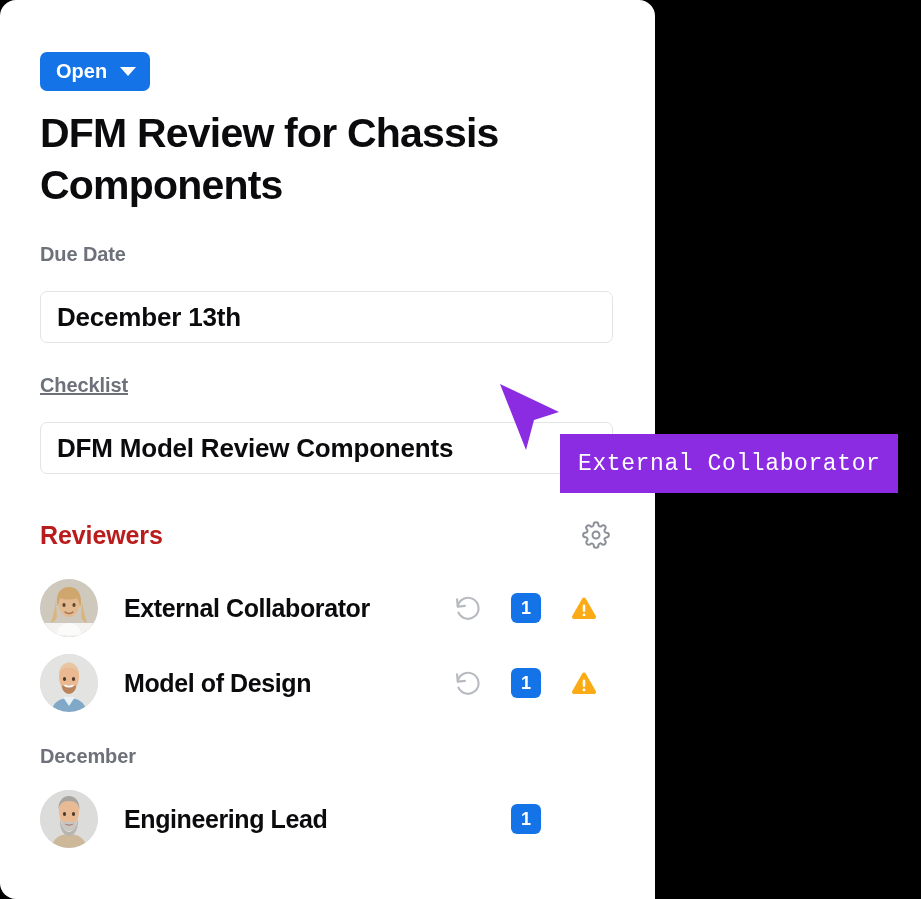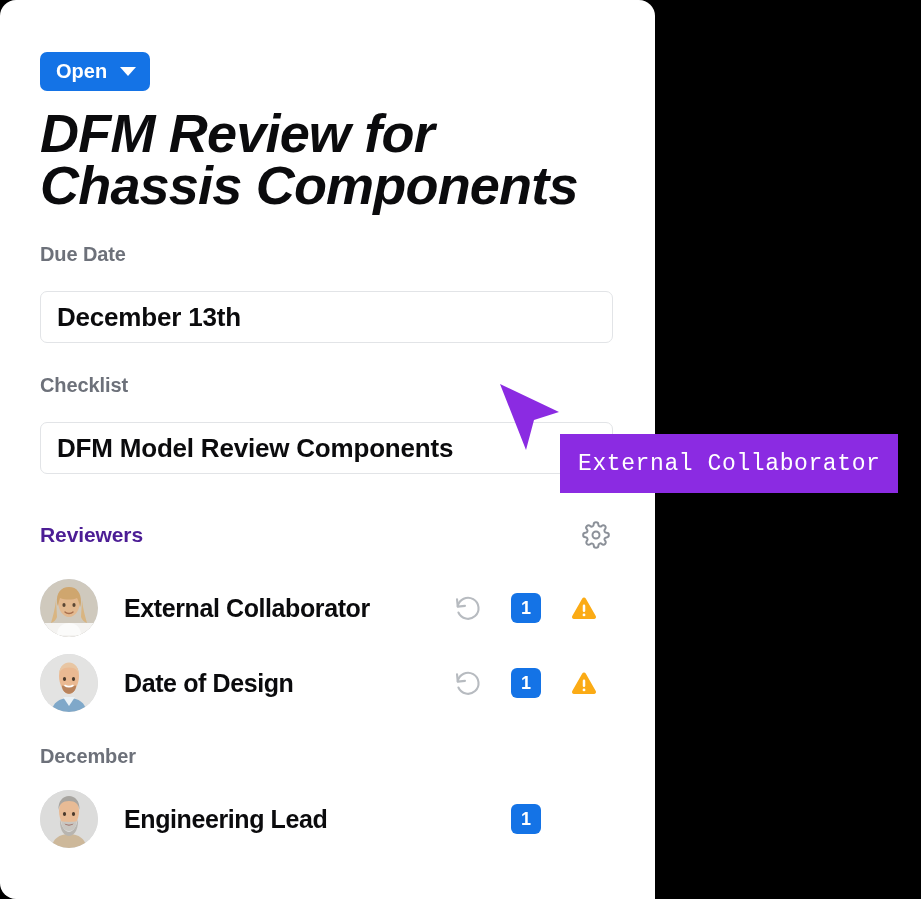--- a/index.html
+++ b/index.html
@@ -64,26 +64,25 @@
     border-top: 9px solid #ffffff;
     display: block;
   }
 
   
   .page-title {
     position: absolute;
     left: 0;
     top: 107px;
     width: 560px;
-    font-size: 54px;
+    font-size: 41px;
     font-weight: bold;
     letter-spacing: -0.8px;
     line-height: 52px;
     color: #0b0b0d;
-    font-style: italic;
   }
 
   
   .field-label {
     position: absolute;
     left: 0;
     font-size: 20px;
     font-weight: 600;
     color: #6d717a;
     letter-spacing: -0.1px;
@@ -101,37 +100,37 @@
     padding: 0 16px;
     font-size: 26px;
     font-weight: bold;
     color: #0b0b0d;
     letter-spacing: -0.2px;
     cursor: text;
   }
 
   #due-date-label  { top: 243px; }
   #due-date-field  { top: 291px; }
-  #checklist-label { top: 374px; }
+  #checklist-label { top: 374px; text-decoration: underline; }
   #checklist-field { top: 422px; }
 
   
   .section-head {
     position: absolute;
     left: 0;
     width: 573px;
     display: flex;
     align-items: center;
     justify-content: space-between;
   }
   #reviewers-head { top: 518px; }
   .section-head .section-title {
-    font-size: 21px;
+    font-size: 25px;
     font-weight: 600;
-    color: #4c1d95;
+    color: #b91c1c;
     letter-spacing: -0.1px;
   }
   .gear-btn {
     width: 34px; height: 34px;
     display: flex; align-items: center; justify-content: center;
     cursor: pointer;
   }
 
   
   .person-row {
@@ -314,21 +313,21 @@
               <path d="M19 22c0-8 4.5-13 10-13s10 5 10 13c0 9-4.5 16-10 16s-10-7-10-16z" fill="#eab992"></path>
               <path d="M19 22c-.4-8 4.2-13.5 10-13.5S39.4 14 39 22c-.6-5.5-3.4-8.6-10-8.6S19.6 16.5 19 22z" fill="#e8c6a3"></path>
               <path d="M21 31c1.5 6 5 9 8 9s6.5-3 8-9c-1 5-4 7-8 7s-7-2-8-7z" fill="#cf9a6e"></path>
               <path d="M22 31.5c2 1 12 1 14 0 .4 4-2.6 8-7 8s-7.4-4-7-8z" fill="#b9835c"></path>
               <ellipse cx="24.5" cy="25" rx="1.6" ry="1.9" fill="#4a3a2c"></ellipse>
               <ellipse cx="33.5" cy="25" rx="1.6" ry="1.9" fill="#4a3a2c"></ellipse>
               <path d="M25 31.5c2 1.5 6 1.5 8 0" stroke="#ffffff" stroke-width="1.6" fill="none" stroke-linecap="round"></path>
             </g>
           </svg>
         </span>
-        <span class="person-name">Date of Design</span>
+        <span class="person-name">Model of Design</span>
         <span class="row-actions">
           <span class="act">
             <svg viewBox="0 0 24 24" width="28" height="28" fill="none" stroke="#b7bbc0" stroke-width="1.8" stroke-linecap="round" stroke-linejoin="round">
               <path d="M3.2 10.5a9 9 0 1 1 .6 5.4"></path>
               <polyline points="2.6,4.6 3.2,10.8 9.4,10.2"></polyline>
             </svg>
           </span>
           <span class="act">
             <span class="count-badge">1</span>
           </span>

